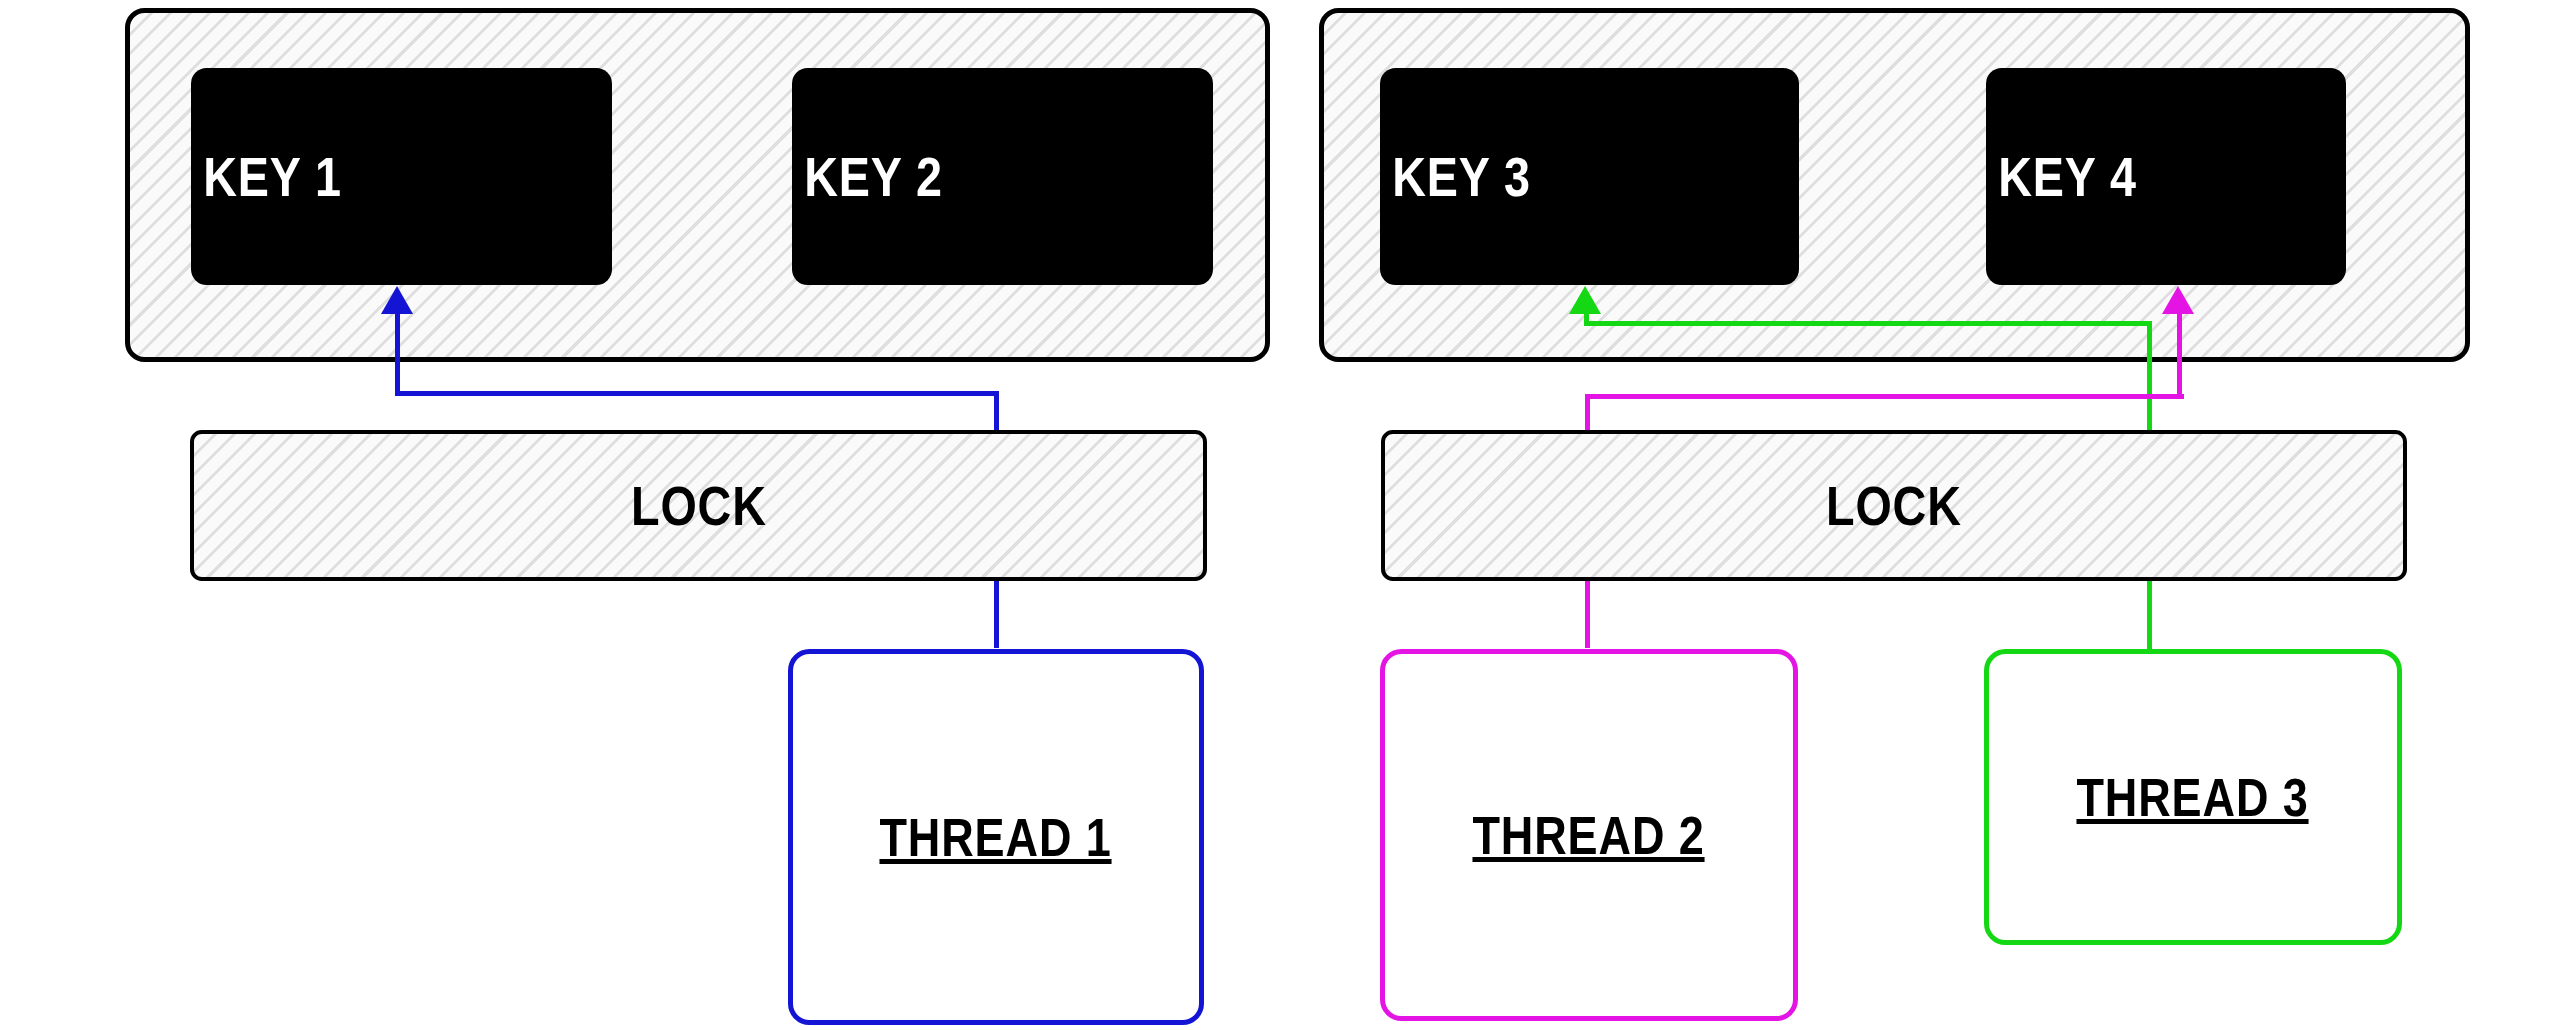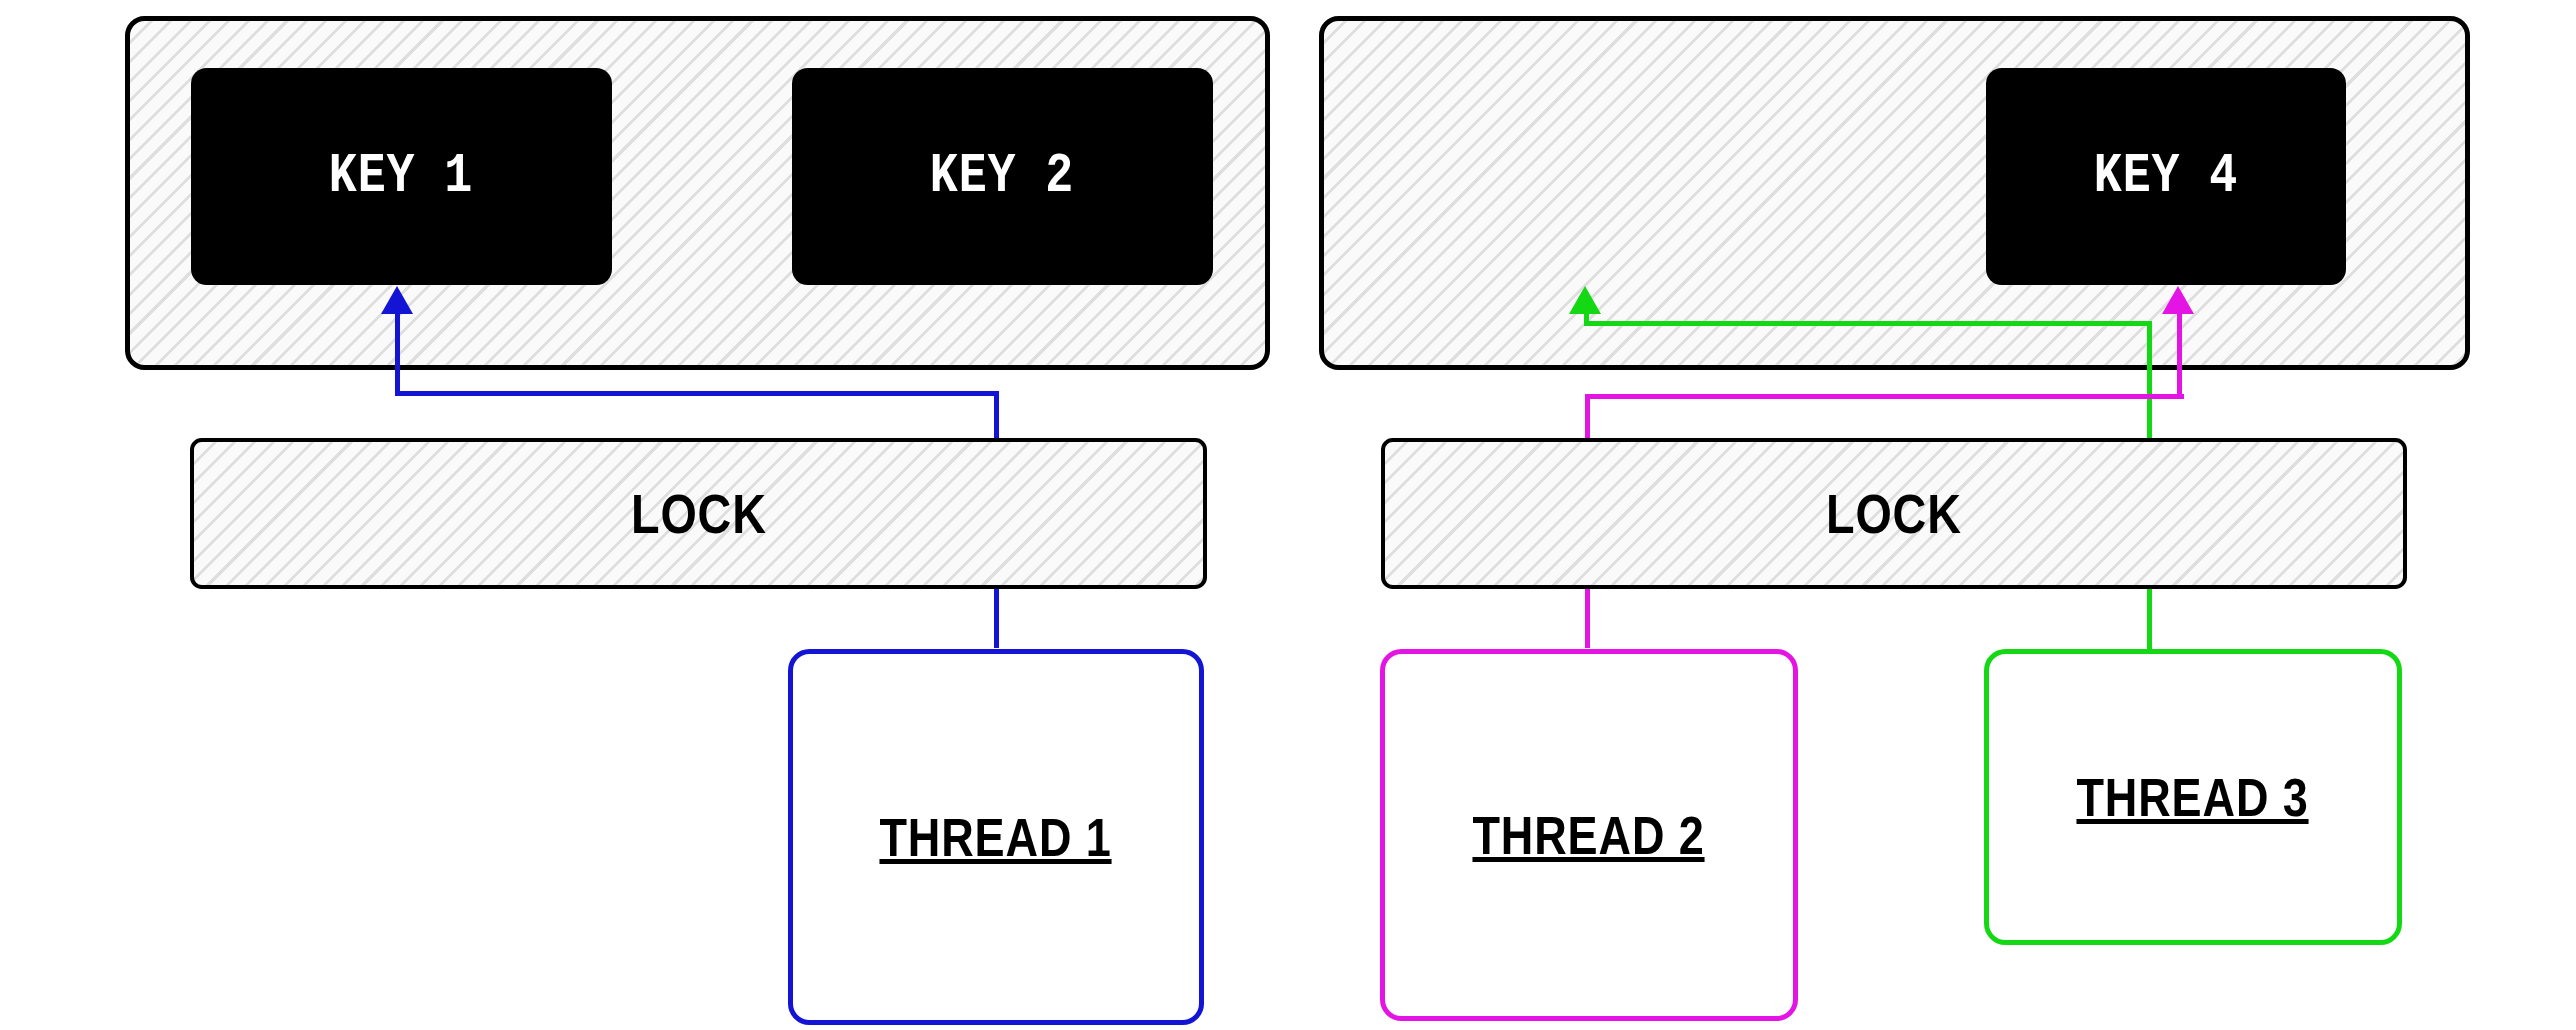--- a/index.html
+++ b/index.html
@@ -2,28 +2,27 @@
 <html><head>
 <meta charset="utf-8">
 <style>
   html,body{margin:0;padding:0;background:#ffffff;}
   .canvas{
     position:relative;width:2576px;height:1030px;background:#ffffff;overflow:hidden;
     font-family:"Liberation Sans", sans-serif;
   }
   .hatch{
     background:repeating-linear-gradient(135deg,#dfdfdf 0 2.9px,#fafafa 2.9px 13.7px);
-    margin-top:8px;
   }
   .group{
     position:absolute;border:5.9px solid #000;border-radius:19.6px;z-index:1;box-sizing:border-box;
   }
   .key{
     position:absolute;background:#000;border-radius:15.7px;z-index:3;box-sizing:border-box;
-    color:#fff;display:flex;align-items:center;justify-content:center;font-family:Liberation Mono, monospace;
+    color:#fff;display:flex;align-items:center;justify-content:flex-start;
   }
   .lock{
     position:absolute;border:4.9px solid #000;border-radius:11.7px;z-index:3;box-sizing:border-box;
     color:#000;display:flex;align-items:center;justify-content:center;
   }
   .thread{
     position:absolute;background:#fff;border:5.9px solid var(--c);border-radius:21.5px;z-index:3;
     box-sizing:border-box;color:#000;display:flex;align-items:center;justify-content:center;text-decoration:underline;
   }
   .lbl{
@@ -67,20 +66,23 @@
     <div class="seg" style="left:395px;top:303px;width:4.9px;height:93px;"></div>
     <div class="arr" style="left:381px;top:286px;"></div>
   </div>
 
   <div class="key" style="left:191px;top:68px;width:421px;height:217px;">
     <span class="lbl">KEY 1</span>
   </div>
   <div class="key" style="left:792px;top:68px;width:421px;height:217px;">
     <span class="lbl">KEY 2</span>
   </div>
+  <div class="key" style="left:1380px;top:68px;width:419px;height:217px;">
+    <span class="lbl">KEY 3</span>
+  </div>
   <div class="key" style="left:1986px;top:68px;width:360px;height:217px;">
     <span class="lbl">KEY 4</span>
   </div>
 
   <div class="lock hatch" style="left:190px;top:430px;width:1017px;height:151px;">
     <span class="lbl">LOCK</span>
   </div>
   <div class="lock hatch" style="left:1381px;top:430px;width:1026px;height:151px;">
     <span class="lbl">LOCK</span>
   </div>

